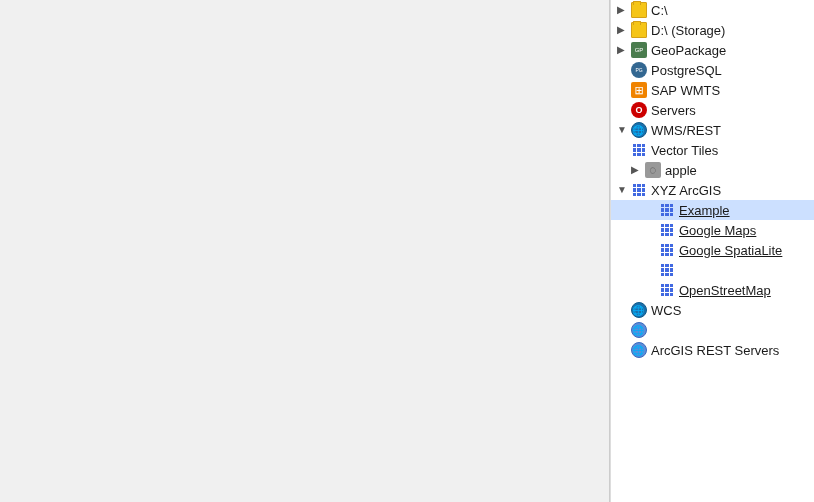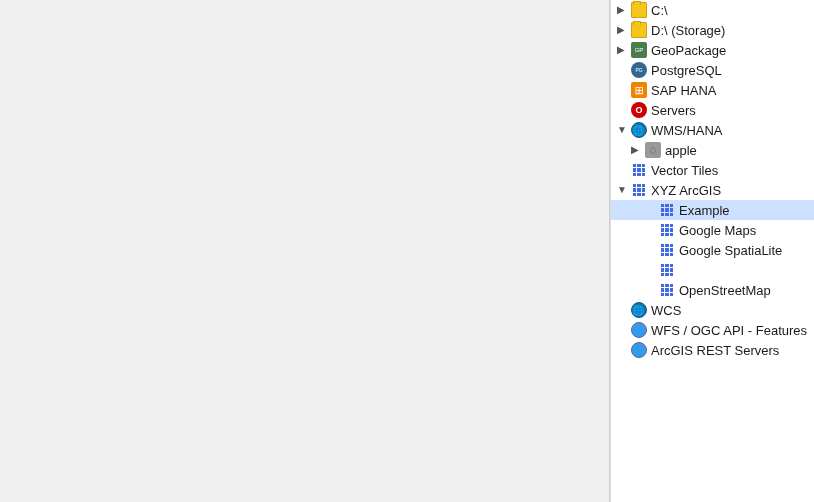--- a/index.html
+++ b/index.html
@@ -42,21 +42,21 @@
       color: #1a1a1a;
       user-select: none;
     }
 
     .tree-item.selected {
       background: #cce0ff;
     }
 
     .indent-1 { padding-left: 6px; }
     .indent-2 { padding-left: 20px; }
-    .indent-3 { padding-left: 34px; }
+    .indent-3 { padding-left: 34px; text-decoration: underline; }
 
     .arrow {
       display: inline-block;
       width: 12px;
       height: 12px;
       margin-right: 2px;
       font-size: 10px;
       color: #555;
       flex-shrink: 0;
     }
@@ -337,53 +337,53 @@
       <span class="item-label">GeoPackage</span>
     </div>
     <div class="tree-item indent-1">
       <span class="arrow arrow-empty"></span>
       <span class="icon icon-postgresql"></span>
       <span class="item-label">PostgreSQL</span>
     </div>
     <div class="tree-item indent-1">
       <span class="arrow arrow-empty"></span>
       <span class="icon icon-saphana"></span>
-      <span class="item-label">SAP HANA</span>
+      <span class="item-label">SAP WMTS</span>
     </div>
     <div class="tree-item indent-1">
       <span class="arrow arrow-empty"></span>
       <span class="icon icon-oracle"></span>
       <span class="item-label">Servers</span>
     </div>
     <div class="tree-item indent-1">
       <span class="arrow arrow-down"></span>
       <span class="icon icon-wms"></span>
-      <span class="item-label">WMS/HANA</span>
+      <span class="item-label">WMS/REST</span>
+    </div>
+    <div class="tree-item indent-1">
+      <span class="arrow arrow-empty"></span>
+      <span class="icon icon-vector-tiles">
+        <span></span>
+        <span></span>
+        <span></span>
+        <span></span>
+        <span></span>
+        <span></span>
+        <span></span>
+        <span></span>
+        <span></span>
+      </span>
+      <span class="item-label">Vector Tiles</span>
     </div>
     <div class="tree-item indent-2">
       <span class="arrow arrow-right"></span>
       <span class="icon icon-apple"></span>
       <span class="item-label">apple</span>
     </div>
     <div class="tree-item indent-1">
-      <span class="arrow arrow-empty"></span>
-      <span class="icon icon-vector-tiles">
-        <span></span>
-        <span></span>
-        <span></span>
-        <span></span>
-        <span></span>
-        <span></span>
-        <span></span>
-        <span></span>
-        <span></span>
-      </span>
-      <span class="item-label">Vector Tiles</span>
-    </div>
-    <div class="tree-item indent-1">
       <span class="arrow arrow-down"></span>
       <span class="icon icon-xyz-tiles">
         <span></span>
         <span></span>
         <span></span>
         <span></span>
         <span></span>
         <span></span>
         <span></span>
         <span></span>
@@ -466,20 +466,19 @@
       <span class="item-label">OpenStreetMap</span>
     </div>
     <div class="tree-item indent-1">
       <span class="arrow arrow-empty"></span>
       <span class="icon icon-wcs"></span>
       <span class="item-label">WCS</span>
     </div>
     <div class="tree-item indent-1">
       <span class="arrow arrow-empty"></span>
       <span class="icon icon-wfs"></span>
-      <span class="item-label">WFS / OGC API - Features</span>
     </div>
     <div class="tree-item indent-1">
       <span class="arrow arrow-empty"></span>
       <span class="icon icon-arcgis"></span>
       <span class="item-label">ArcGIS REST Servers</span>
     </div>
   </div>
 
 </body></html>

